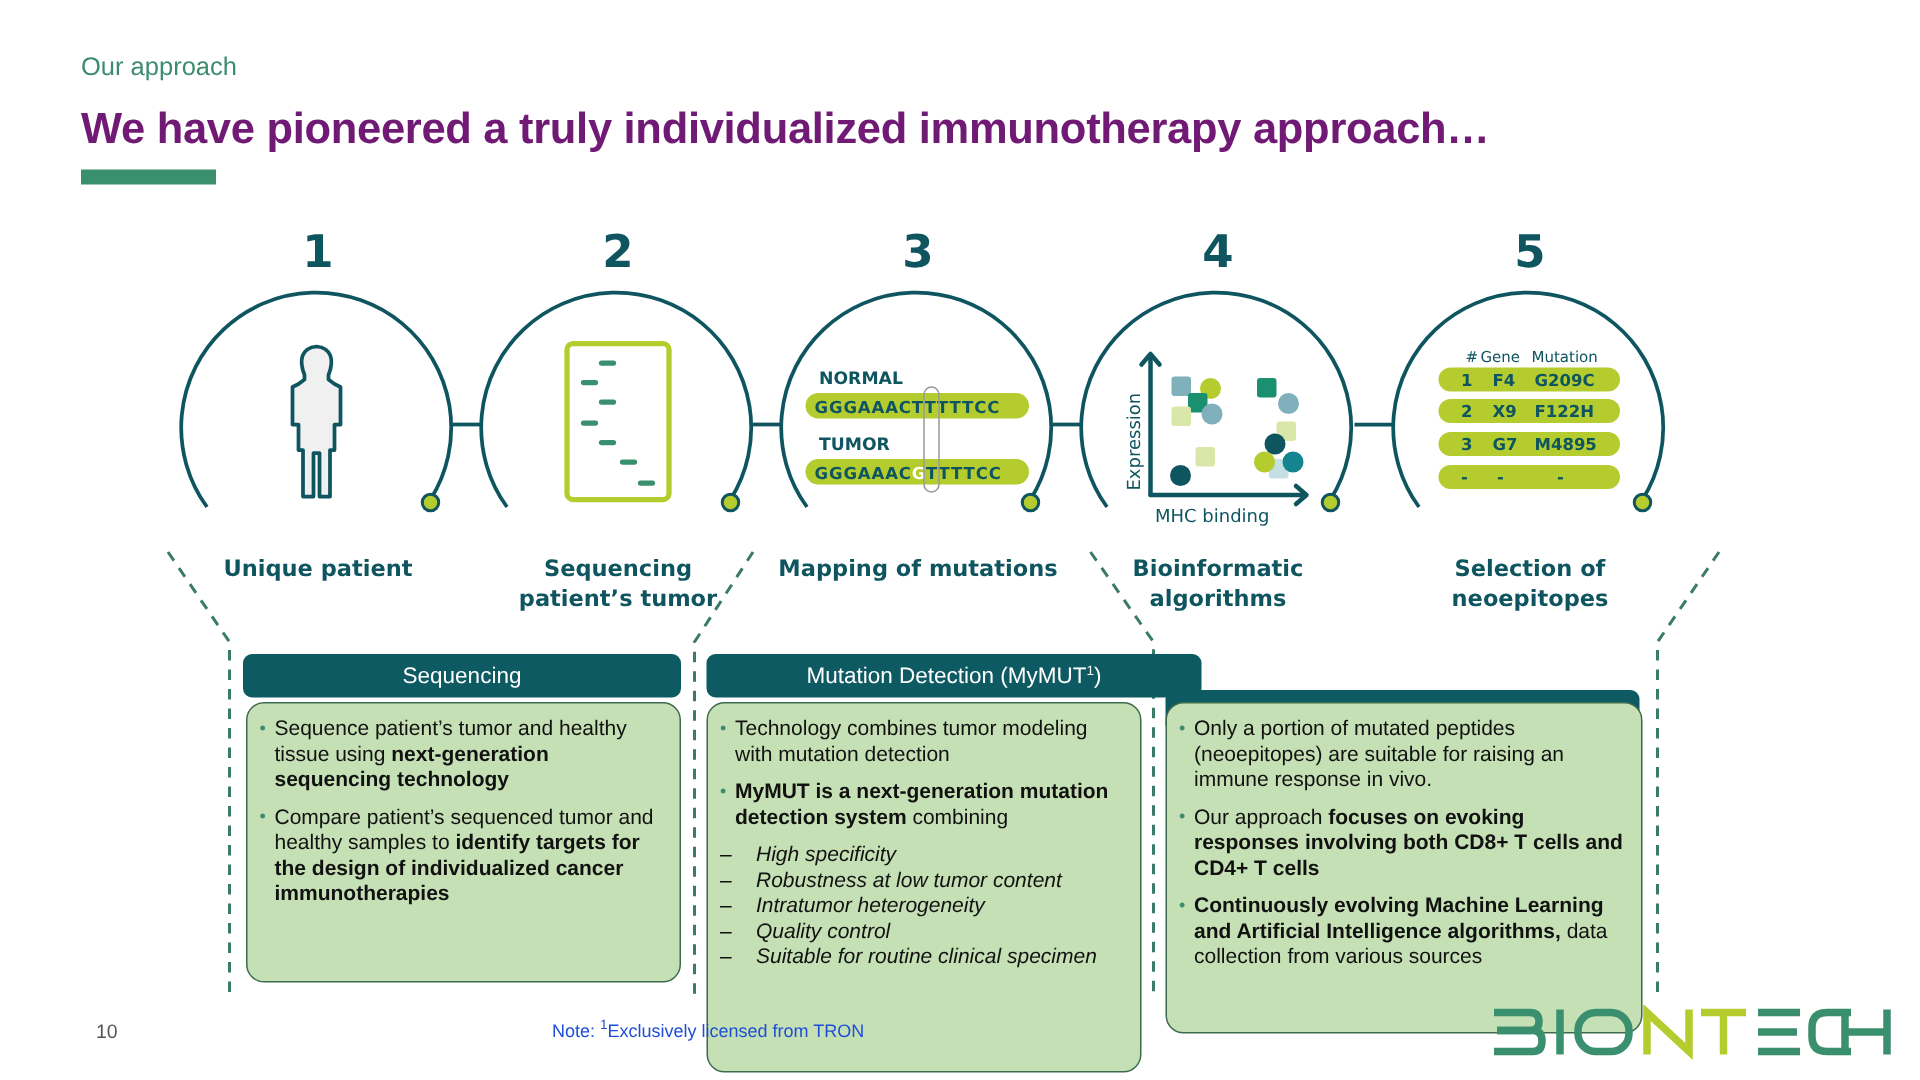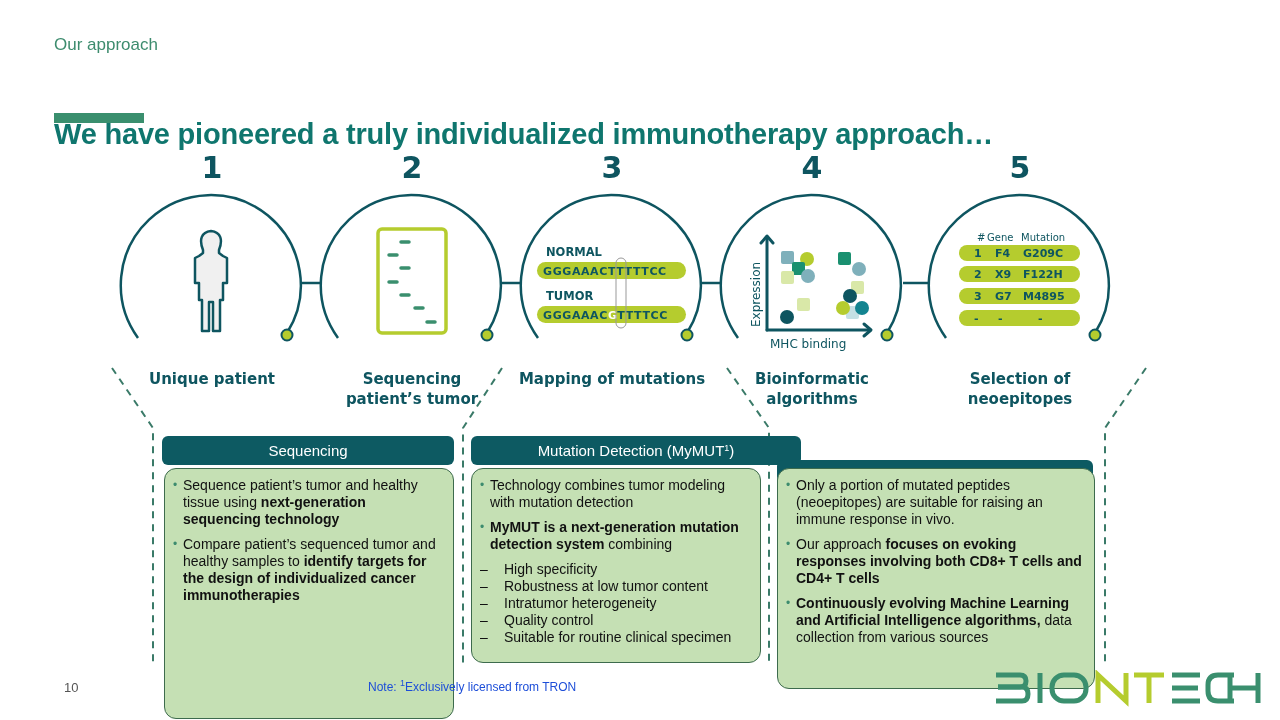--- a/index.html
+++ b/index.html
@@ -1,20 +1,20 @@
 <!DOCTYPE html>
 <html><head>
 <meta charset="utf-8">
 <style>
   * { box-sizing: border-box; margin: 0; padding: 0; }
   html, body { width: 1280px; height: 720px; background: #ffffff; overflow: hidden; }
   body { position: relative; font-family: "Liberation Sans", sans-serif; color: #000; }
 
   .kicker { position: absolute; left: 54px; top: 35px; font-size: 17px; color: #3d8c6e; }
-  .title { position: absolute; left: 54px; top: 70px; font-size: 29px; font-weight: bold; color: #0f766e; letter-spacing: -0.2px; margin-top: 48px; }
+  .title { position: absolute; left: 54px; top: 70px; font-size: 29px; font-weight: bold; color: #701a75; letter-spacing: -0.2px; }
   .title-bar { position: absolute; left: 54px; top: 113px; width: 90px; height: 10px; background: #3a8f6e; }
 
   svg.diagram { position: absolute; left: 0; top: 0; width: 1280px; height: 720px; }
 
   .step-num { font-family: "DejaVu Sans", sans-serif; font-weight: bold; font-size: 30px; fill: #0e5560; }
   .step-label { font-family: "DejaVu Sans", sans-serif; font-weight: bold; font-size: 15px; fill: #0e5560; }
   .seq-label { font-family: "DejaVu Sans", sans-serif; font-weight: bold; font-size: 11.5px; fill: #0e5560; }
   .seq-text { font-family: "DejaVu Sans", sans-serif; font-weight: bold; font-size: 11px; fill: #0e5560; letter-spacing: 0.6px; }
   .axis-label { font-family: "DejaVu Sans", sans-serif; font-size: 12px; fill: #0e5560; }
   .tbl-head { font-family: "DejaVu Sans", sans-serif; font-size: 10px; fill: #0e5560; }
@@ -23,21 +23,21 @@
   .col-header {
     position: absolute; height: 29px; background: #0d5a62; border-radius: 6px;
     color: #ffffff; font-size: 15px; text-align: center; line-height: 29px;
   }
   .col-box {
     position: absolute; background: #c5e0b4; border: 1px solid #3d6b4d; border-radius: 12px;
     padding: 8px 10px 8px 8px; font-size: 14px; line-height: 17px; color: #111;
   }
   .bullet { position: relative; padding-left: 10px; margin-bottom: 8px; }
   .bullet::before { content: "•"; position: absolute; left: 0; top: 0; color: #3d8c6e; font-size: 12px; }
-  .dash { position: relative; padding-left: 24px; margin: 0; }
+  .dash { position: relative; padding-left: 24px; margin: 0; font-style: italic; }
   .dash::before { content: "–"; position: absolute; left: 0; top: 0; }
   b { font-weight: bold; }
   sup { font-size: 9px; line-height: 0; vertical-align: 5px; }
 
   .page-num { position: absolute; left: 64px; top: 680px; font-size: 13px; color: #555; }
   .note { position: absolute; left: 368px; top: 680px; font-size: 12px; color: #1d4ed8; }
   .logo { position: absolute; left: 992px; top: 670px; }
 </style>
 </head>
 <body>
@@ -171,27 +171,27 @@
 
   <g stroke="#3a7a68" stroke-width="2" stroke-dasharray="7,6" fill="none">
     <polyline points="112,368 153,428 153,665"></polyline>
     <polyline points="502,368 463,428 463,665"></polyline>
     <polyline points="727,368 769,428 769,665"></polyline>
     <polyline points="1146,368 1105,428 1105,665"></polyline>
   </g>
 </svg>
 
 <div class="col-header" style="left:162px; top:436px; width:292px;">Sequencing</div>
-<div class="col-box" style="left:164px; top:468px; width:290px; height:251px;">
+<div class="col-box" style="left:164px; top:468px; width:290px; height:187px;">
   <div class="bullet"><span>Sequence patient’s tumor and healthy tissue using </span><b>next-generation sequencing technology</b></div>
   <div class="bullet"><span>Compare patient’s sequenced tumor and healthy samples to </span><b>identify targets for the design of individualized cancer immunotherapies</b></div>
 </div>
 
 <div class="col-header" style="left:471px; top:436px; width:330px;"><span>Mutation  Detection (MyMUT</span><sup>1</sup><span>)</span></div>
-<div class="col-box" style="left:471px; top:468px; width:290px; height:195px;">
+<div class="col-box" style="left:471px; top:468px; width:290px; height:247px;">
   <div class="bullet"><span>Technology combines tumor modeling with mutation detection</span></div>
   <div class="bullet"><b>MyMUT is a next-generation mutation detection system</b><span> combining</span></div>
   <div class="dash">High specificity</div>
   <div class="dash">Robustness at low tumor content</div>
   <div class="dash">Intratumor heterogeneity</div>
   <div class="dash">Quality control</div>
   <div class="dash">Suitable for routine clinical specimen</div>
 </div>
 
 <div class="col-header" style="left:777px; top:460px; width:316px;">Neoepitope Selection</div>

